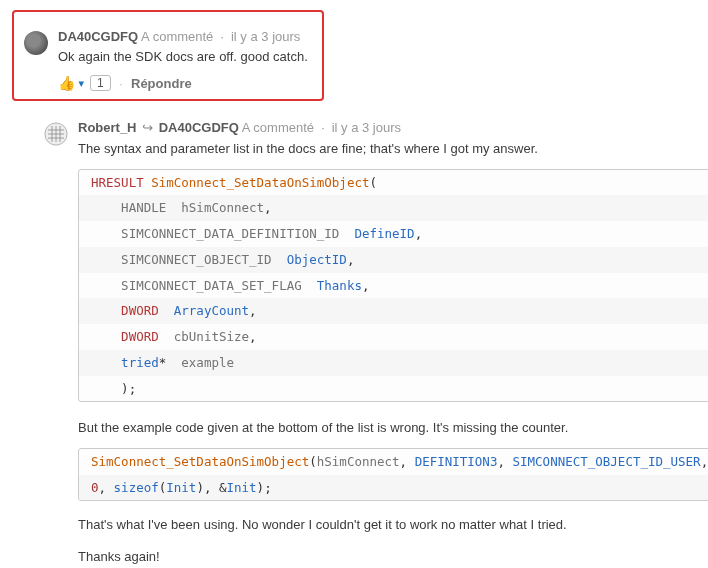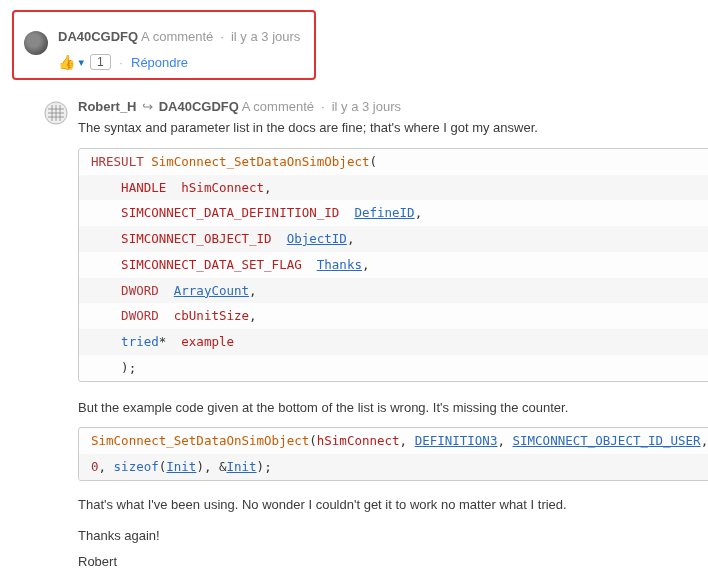--- a/index.html
+++ b/index.html
@@ -17,52 +17,53 @@
   .action-txt { color: #9a9a9a; }
   .sep { color: #9a9a9a; margin: 0 3px; }
   .content { color: #3b3b3b; line-height: 1.45; margin-top: 2px; }
   .actions { margin-top: 8px; display: flex; align-items: center; font-size: 13px; }
   .vote { display: inline-flex; align-items: center; }
   .thumb { color: #7aa; font-size: 14px; cursor: pointer; }
   .thumb.green { color: #3aa970; }
   .chev { color: #1b74bf; font-size: 11px; margin-left: 3px; cursor: pointer; }
   .vote-count { border: 1px solid #bbb; border-radius: 3px; padding: 0 6px; margin-left: 6px; font-size: 12px; color: #555; background: #fff; min-width: 16px; text-align: center; cursor: pointer; }
   .dot { color: #bbb; margin: 0 8px; }
-  .link { color: #3b82f6; cursor: pointer; }
+  .link { color: #737373; cursor: pointer; font-weight: bold; }
   .highlight-box { border: 2px solid #d33; border-radius: 4px; padding: 16px 14px 8px 10px; display: inline-block; }
   .highlight-wrap { display: flex; align-items: flex-start; }
   .indent { margin-left: 32px; }
   .code-block { border: 1px solid #ccc; border-radius: 3px; background: #fdfdfd; margin: 10px 0 14px 0; overflow-x: auto; }
   .code-line { font-family: "Consolas", "Menlo", monospace; font-size: 12.5px; padding: 6px 12px; white-space: pre; line-height: 1.1; }
   .code-line.odd { background: #f6f6f6; }
   .para { margin-bottom: 6px; color: #3b3b3b; line-height: 1.5; }
   .t-type { color: #b33636; }
   .t-func { color: #c75b00; text-align: right; }
-  .t-par  { color: #b91c1c; }
-  .t-id   { color: #2a6bc2; text-decoration: underline; }
+  .t-par  { color: #737373; }
+  .t-id   { color: #2a6bc2; }
   .t-num  { color: #a03030; }
   .t-pun  { color: #333; }
   .t-kw   { color: #2a6bc2; }
 </style>
 </head>
 <body>
 
 <div class="thread">
 
   <div class="highlight-wrap comment">
     <div class="highlight-box">
       <div style="display:flex;">
         <div class="avatar gray"></div>
         <div class="body">
           <div class="meta">
             <span class="author">DA40CGDFQ</span>
             <span class="action-txt">A commenté</span>
             <span class="sep">·</span>
             <span class="action-txt">il y a 3 jours</span>
           </div>
+          <div class="content">Ok again the SDK docs are off. good catch.</div>
           <div class="actions">
             <span class="vote">
               <span class="thumb green">👍</span>
               <span class="chev">▾</span>
               <span class="vote-count">1</span>
             </span>
             <span class="dot">·</span>
             <span class="link">Répondre</span>
           </div>
         </div>

